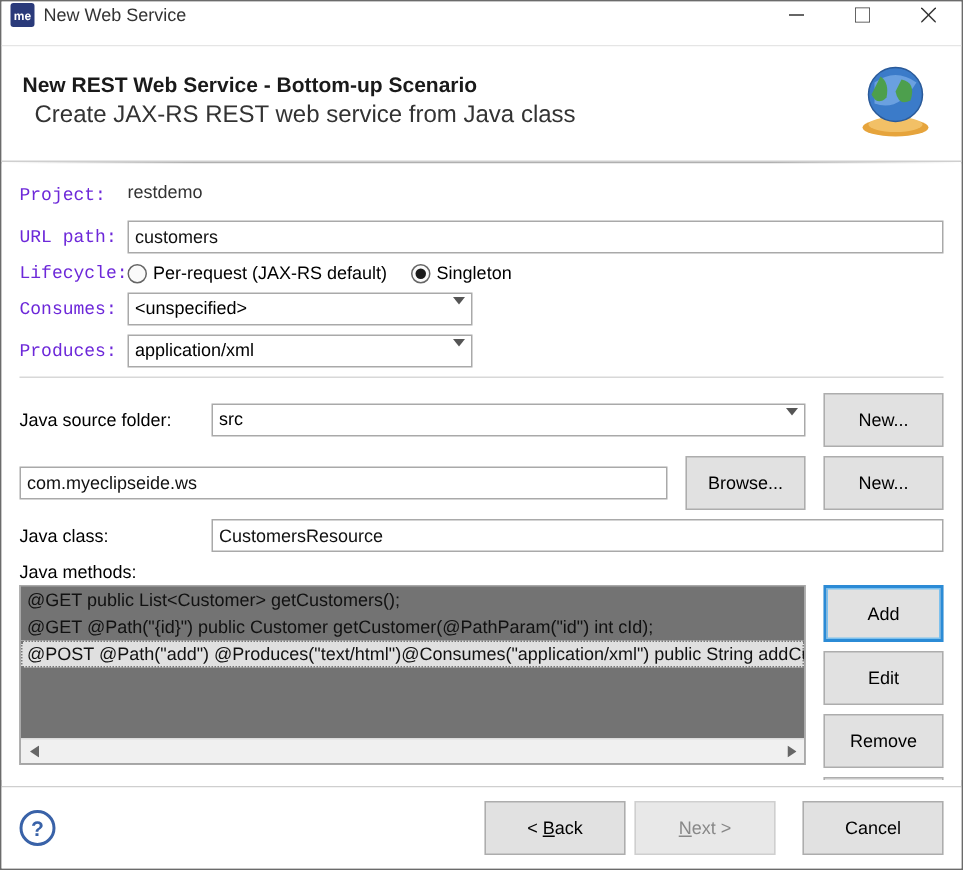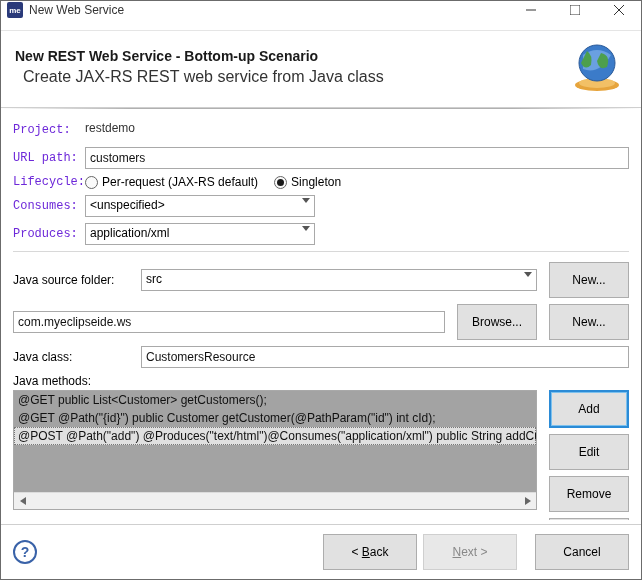--- a/index.html
+++ b/index.html
@@ -157,21 +157,21 @@
   }
 
   .methods-list {
     border: 1px solid #a9a9a9;
     height: 120px;
     overflow: hidden;
     flex:1;
     position:relative;
     display:flex;
     flex-direction:column;
-    background:#a3a3a3;
+    background:#737373;
   }
   .methods-scroll { flex:1; overflow:hidden; }
   .method-item {
     white-space: nowrap;
     padding: 2px 4px;
     font-family: inherit;
     font-size:12px;
     color:#111;
   }
   .method-item.sel {

